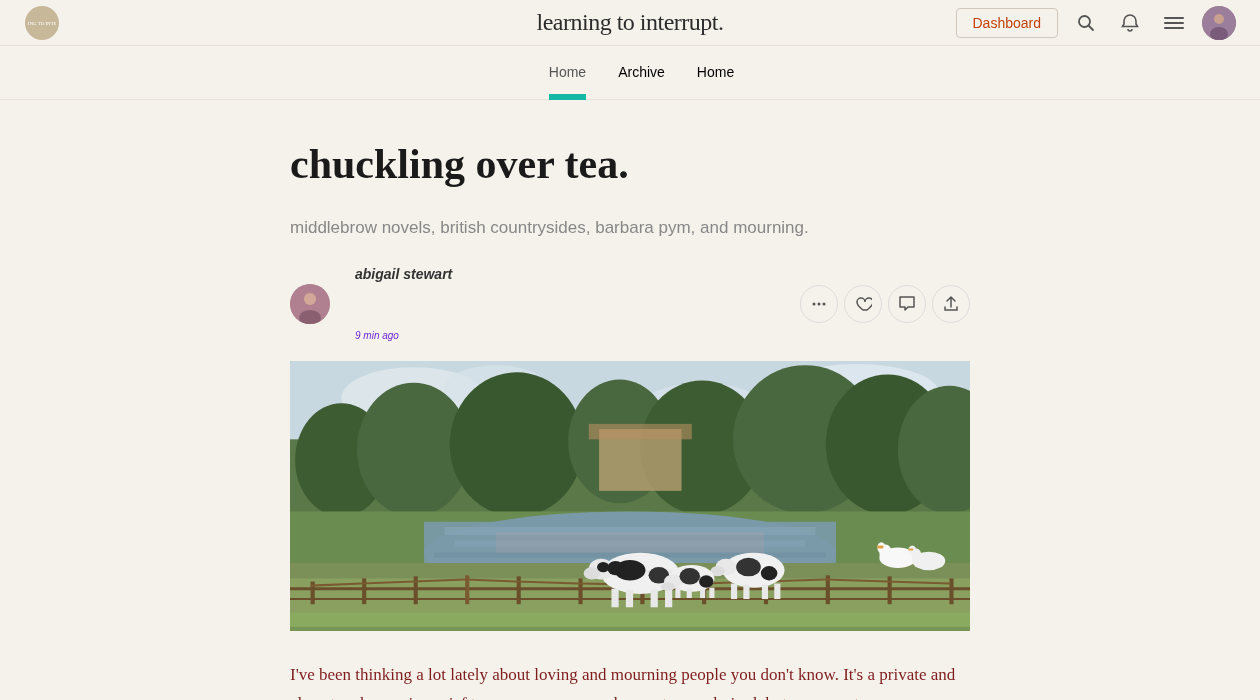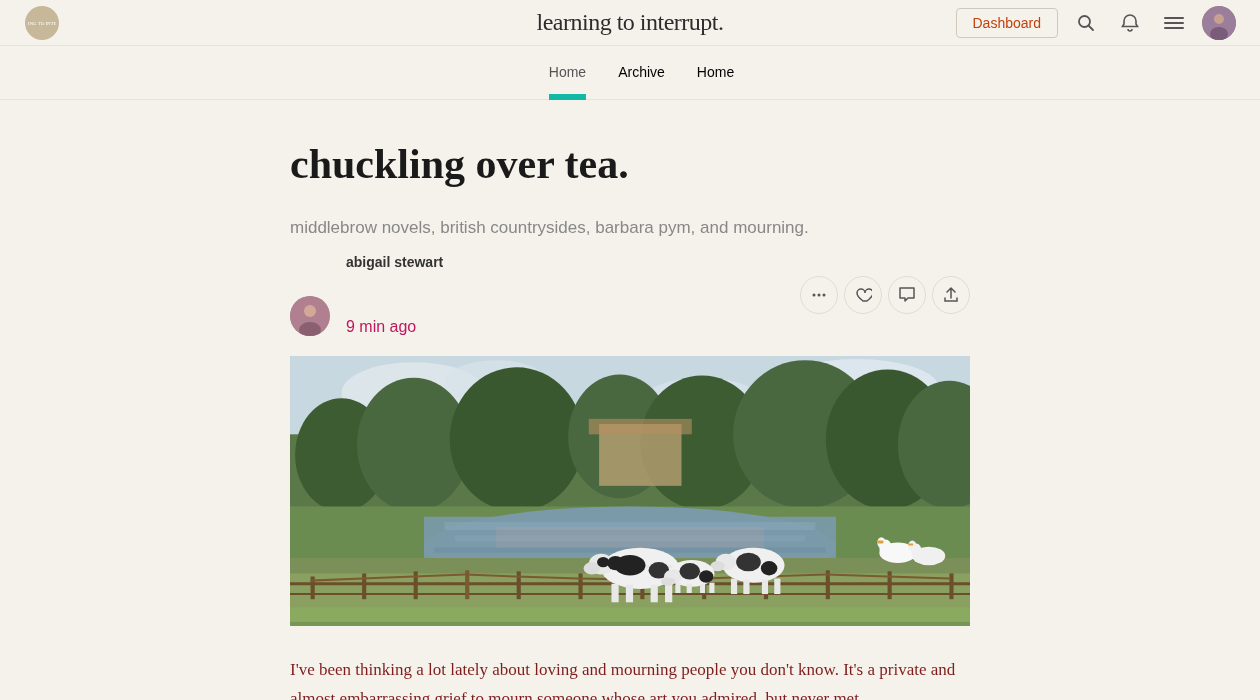--- a/index.html
+++ b/index.html
@@ -140,56 +140,57 @@
       font-weight: 700;
       color: #1a1a1a;
       margin-bottom: 30px;
       line-height: 1.15;
       font-family: Georgia, serif;
     }
 
     .post-subtitle {
       font-size: 17px;
       color: #888;
-      margin-bottom: 16px;
+      margin-bottom: 28px;
       font-family: sans-serif;
       font-weight: 400;
     }
 
     .author-row {
       display: flex;
       align-items: center;
       justify-content: space-between;
       margin-bottom: 20px;
     }
     .author-info {
       display: flex;
-      align-items: flex-end;
-      gap: 16px;
+      align-items: center;
+      gap: 25px;
+      font-style: italic;
     }
     .author-avatar {
       width: 40px;
       height: 40px;
       border-radius: 50%;
       background: linear-gradient(135deg, #9b7e9b, #c8a090);
       overflow: hidden;
       display: flex;
       align-items: center;
       justify-content: center;
       flex-shrink: 0;
     }
     .author-name {
       font-size: 14px;
       font-weight: 600;
       color: #333;
       font-family: sans-serif;
     }
     .author-time {
-      font-size: 16px;
-      color: #be185d;
+      font-size: 10px;
+      color: #6d28d9;
       font-family: sans-serif;
       margin-top: 48px;
     }
     .action-btns {
       display: flex;
       align-items: center;
       gap: 6px;
     }
     .action-btn {
       width: 38px;

